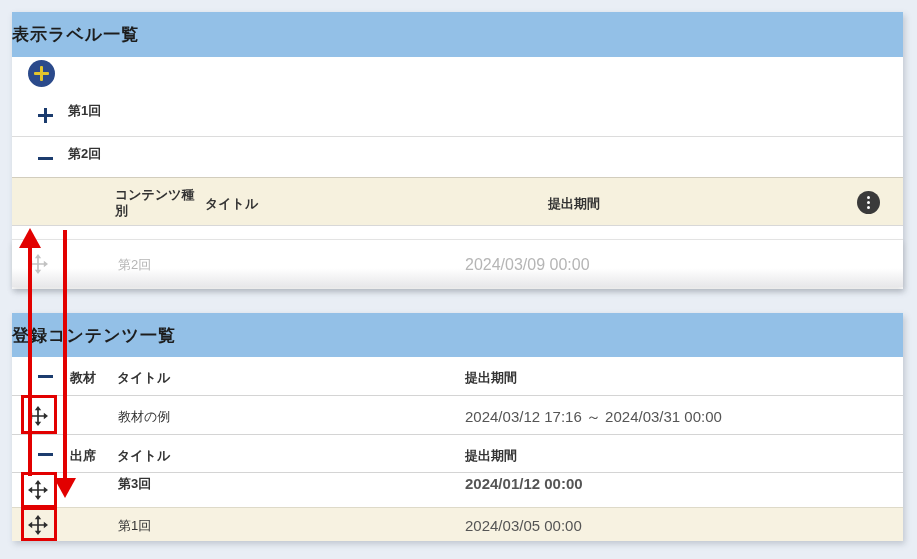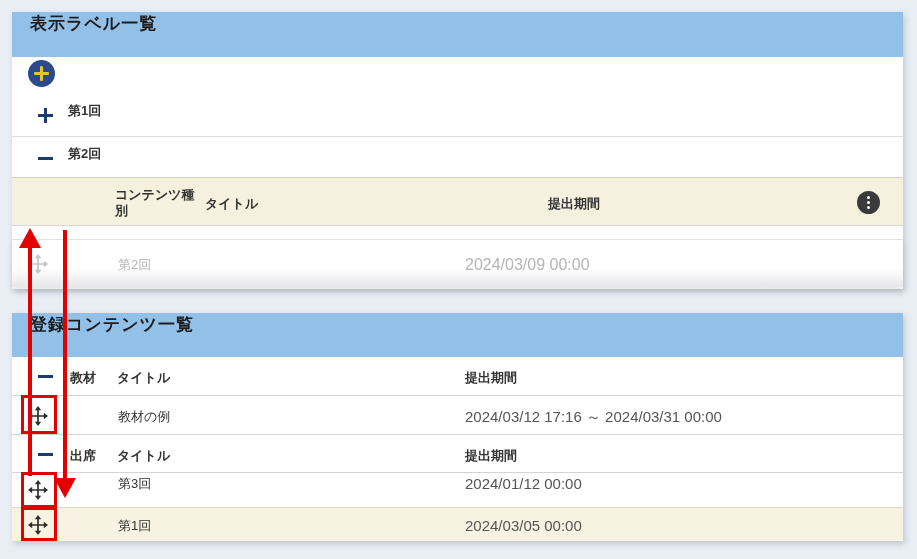--- a/index.html
+++ b/index.html
@@ -9,21 +9,21 @@
     background:#e9eef5;
     position:relative;
     overflow:hidden;
   }
   .panel {
     position:absolute; left:12px; width:891px; background:#ffffff;
     box-shadow:2px 3px 6px rgba(90,100,115,0.28);
   }
   .panel-header {
     position:absolute; left:0; top:0; width:100%; height:45px;
-    background:#93c0e7; display:flex; padding-left:18px;
+    background:#93c0e7; display:flex; align-items:center; 
   }
   .panel-title { font-size:17px; font-weight:bold; color:#1d1d1d; letter-spacing:1px; }
 
   
   #panel1 { top:12px; height:277px; }
   .create-row { position:absolute; left:0; top:45px; width:100%; height:38px; }
   .circle-plus {
     position:absolute; left:16px; top:3px; width:27px; height:27px; border-radius:50%;
     background:#2b4a8b; cursor:pointer;
   }
@@ -80,21 +80,21 @@
   .sec-head .s-period { position:absolute; left:453px; top:12px; font-size:13px; font-weight:bold; color:#333; }
   .data-row { position:absolute; left:0; width:100%; }
   .r1 { top:83px; height:39px; border-bottom:1px solid #d4d4d4; }
   .r2 { top:160px; height:34px; }
   .r3 { top:194px; height:34px; background:#f7f2e1; border-top:1px solid #dedac9; }
   .data-row .move-icon { left:16px; }
   .r1 .move-icon { top:10px; } .r2 .move-icon { top:7px; } .r3 .move-icon { top:7px; }
   .data-row .d-title { position:absolute; left:106px; font-size:13px; color:#333; }
   .data-row .d-period { position:absolute; left:453px; font-size:15px; color:#555; }
   .r1 .d-title,.r1 .d-period { top:12px; }
-  .r2 .d-title,.r2 .d-period { top:2px; }
+  .r2 .d-title,.r2 .d-period { top:2px;font-weight:bold; }
   .r3 .d-title,.r3 .d-period { top:9px; }
 
   .move-icon { position:absolute; width:20px; height:20px; color:#2d2d2d; cursor:grab; }
   .move-icon svg { width:100%; height:100%; display:block; }
 
   
   .red-line { position:absolute; width:4px; background:#e20000; z-index:30; }
   #line-up   { left:28px; top:246px; height:230px; }
   #line-down { left:63px; top:230px; height:250px; }
   .red-head { position:absolute; width:0; height:0; z-index:30; }

